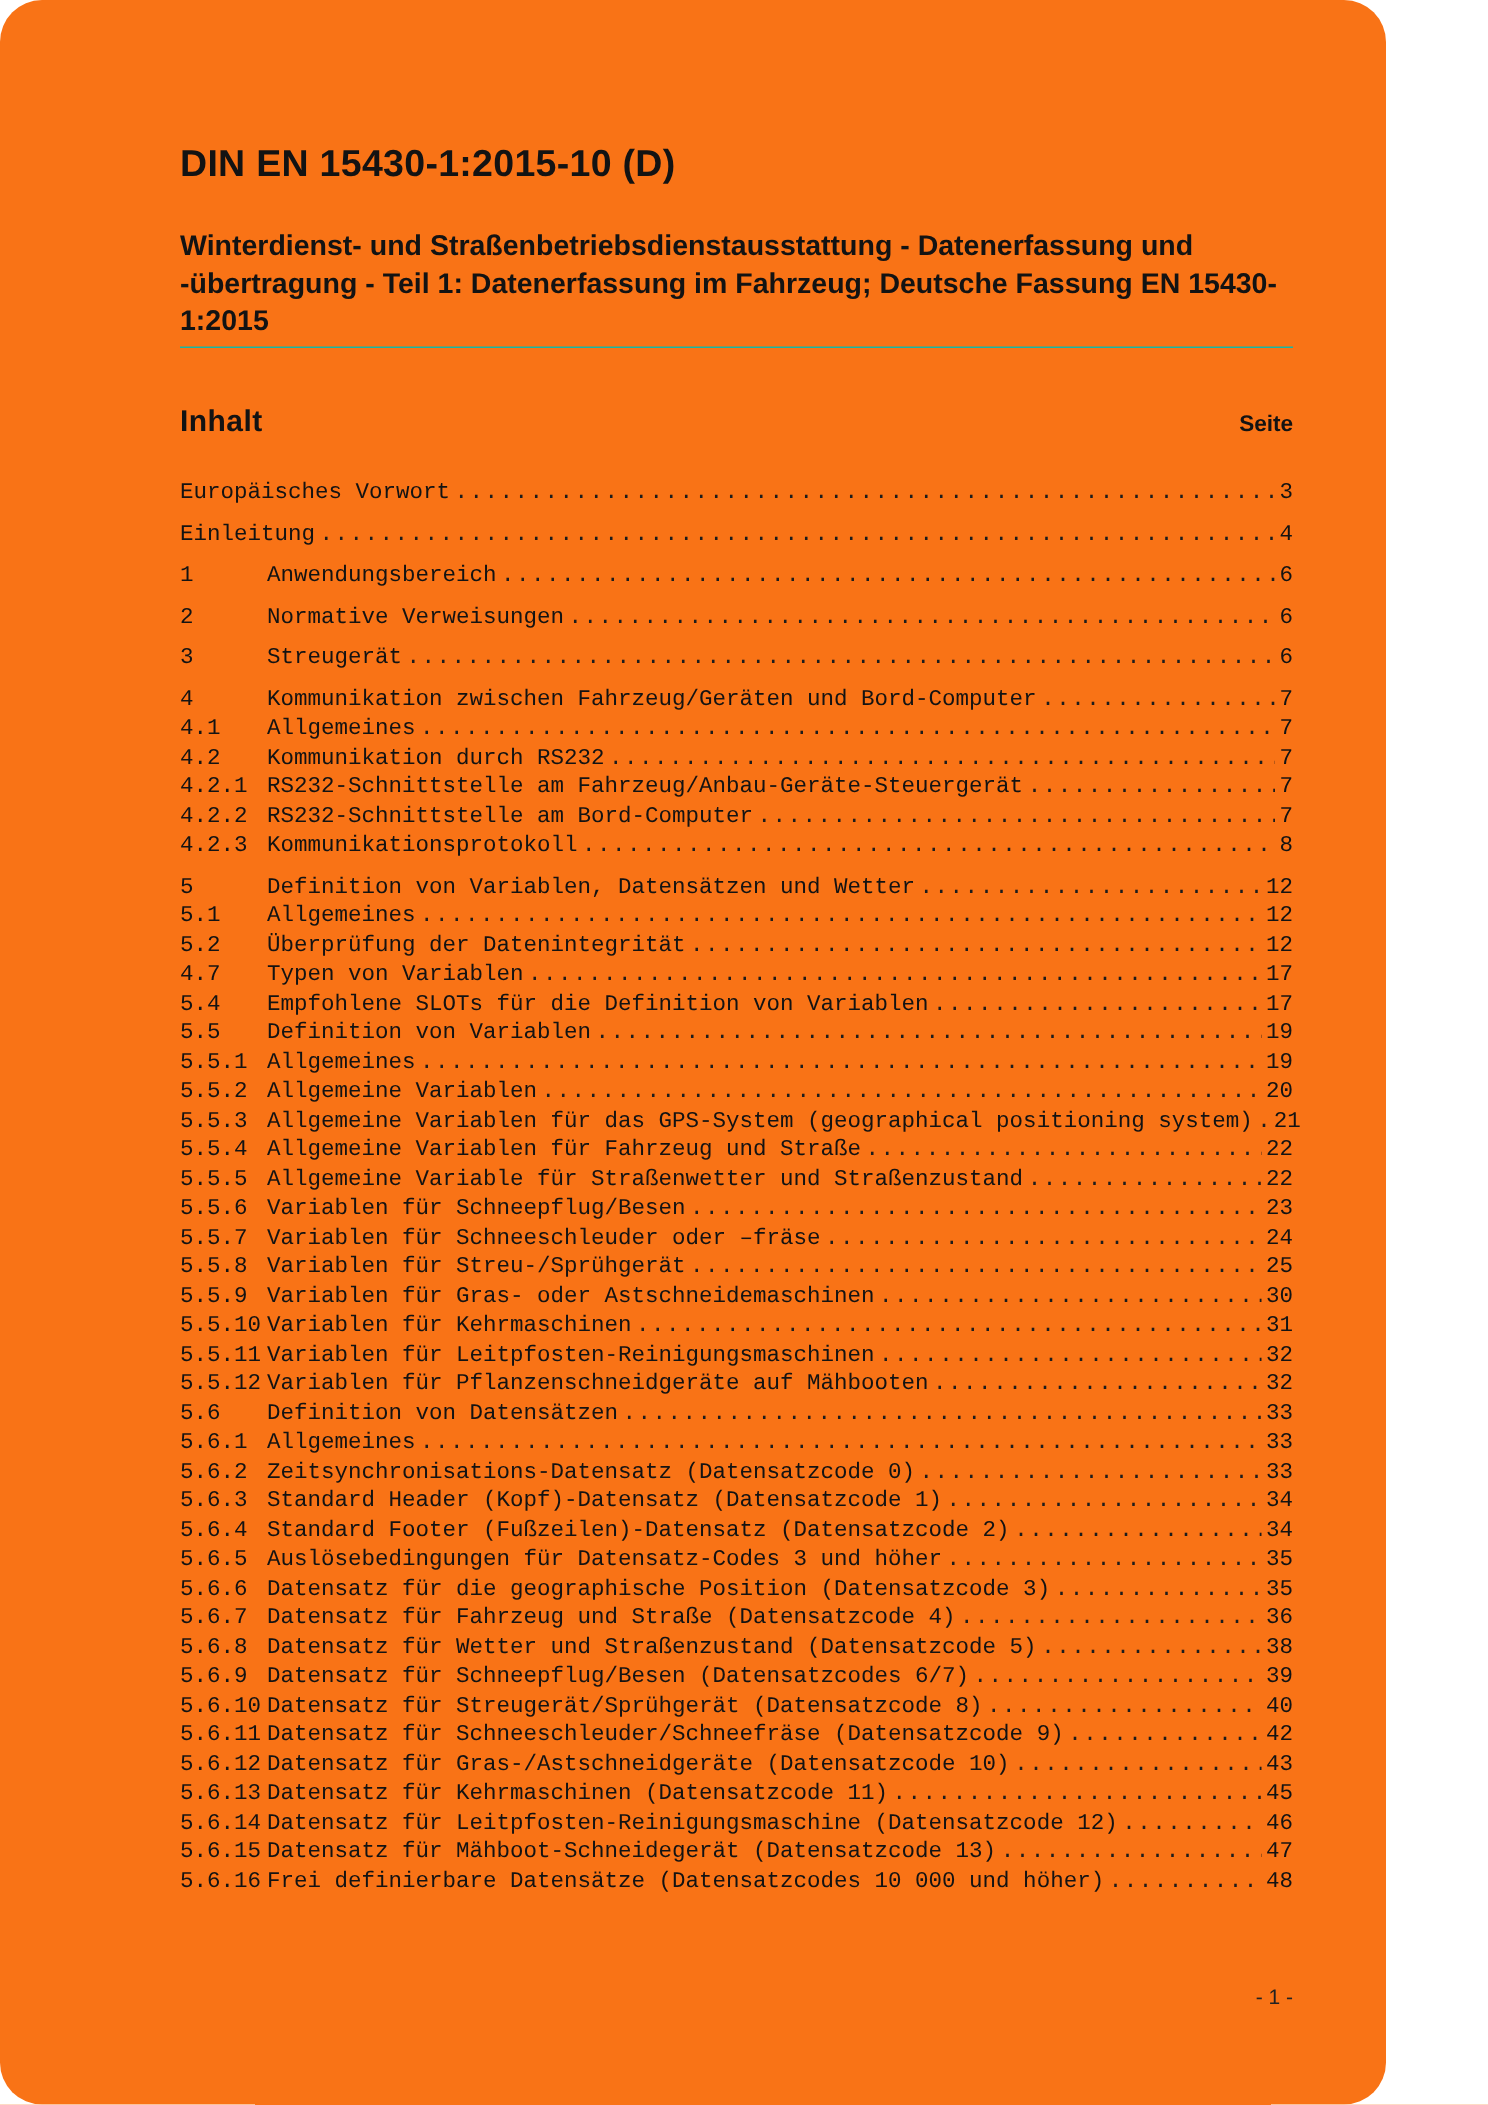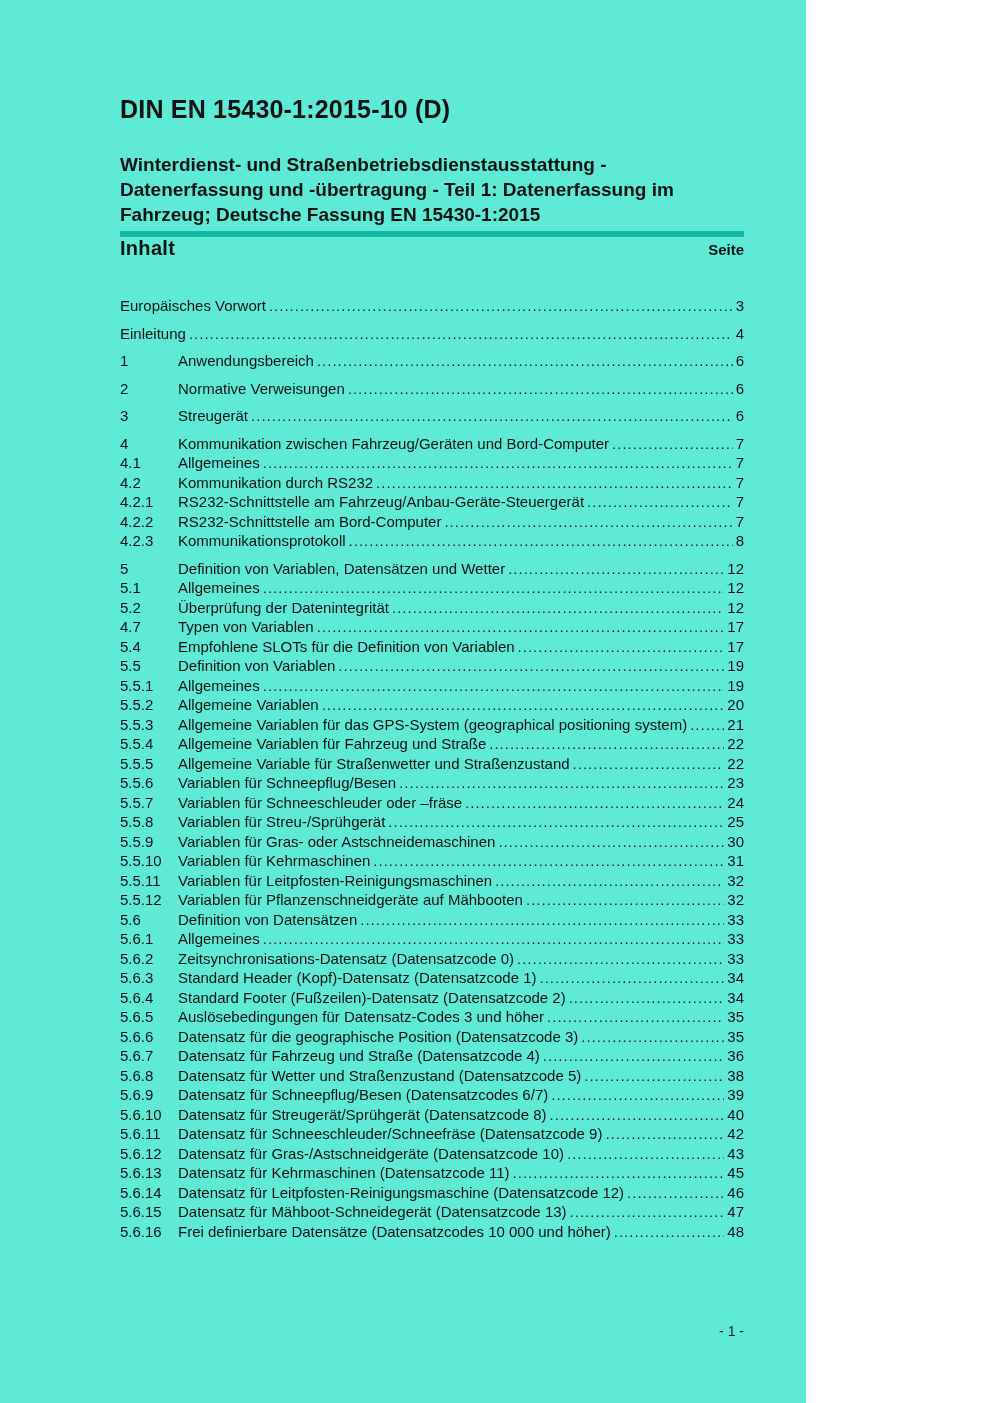--- a/index.html
+++ b/index.html
@@ -1,51 +1,53 @@
 <!DOCTYPE html>
 <html><head>
 <meta charset="utf-8">
 <style>
   * { margin: 0; padding: 0; box-sizing: border-box; }
   html, body { background: #ffffff; }
   .page {
     position: relative;
-    width: 806px;
+    width: 924px;
     height: 1403px;
-    background: #5eead4;
+    background: #f97316;
     font-family: "Liberation Sans", "DejaVu Sans", sans-serif;
     color: #131313;
     overflow: hidden;
+    border-radius: 28px;
   }
   .content { padding: 95px 62px 0 120px; }
 
   .doc-title {
     font-size: 25px;
     font-weight: bold;
     line-height: 29px;
     letter-spacing: 0.2px;
   }
   .doc-subtitle {
     margin-top: 28px;
     font-size: 19px;
     font-weight: bold;
     line-height: 25px;
     padding-bottom: 4px;
-    border-bottom: 6px solid #14b8a6;
+    border-bottom: 1px solid #14b8a6;
   }
 
   .toc-header {
+    margin-top: 38px;
     display: flex;
     justify-content: space-between;
     align-items: baseline;
   }
   .toc-heading { font-size: 20px; font-weight: bold; letter-spacing: 0.3px; }
   .toc-page-label { font-size: 15px; font-weight: bold; text-align: center; }
 
-  .toc { margin-top: 36px; }
+  .toc { margin-top: 26px; font-family: Liberation Mono, monospace; }
   .toc-row {
     display: flex;
     font-size: 15px;
     line-height: 19.5px;
   }
   .toc-row.spaced { margin-top: 8px; }
   .toc-num { width: 58px; flex: 0 0 58px; }
   .toc-title { flex: 0 0 auto; white-space: nowrap; padding-right: 3px; }
   .toc-dots {
     flex: 1 1 auto;

